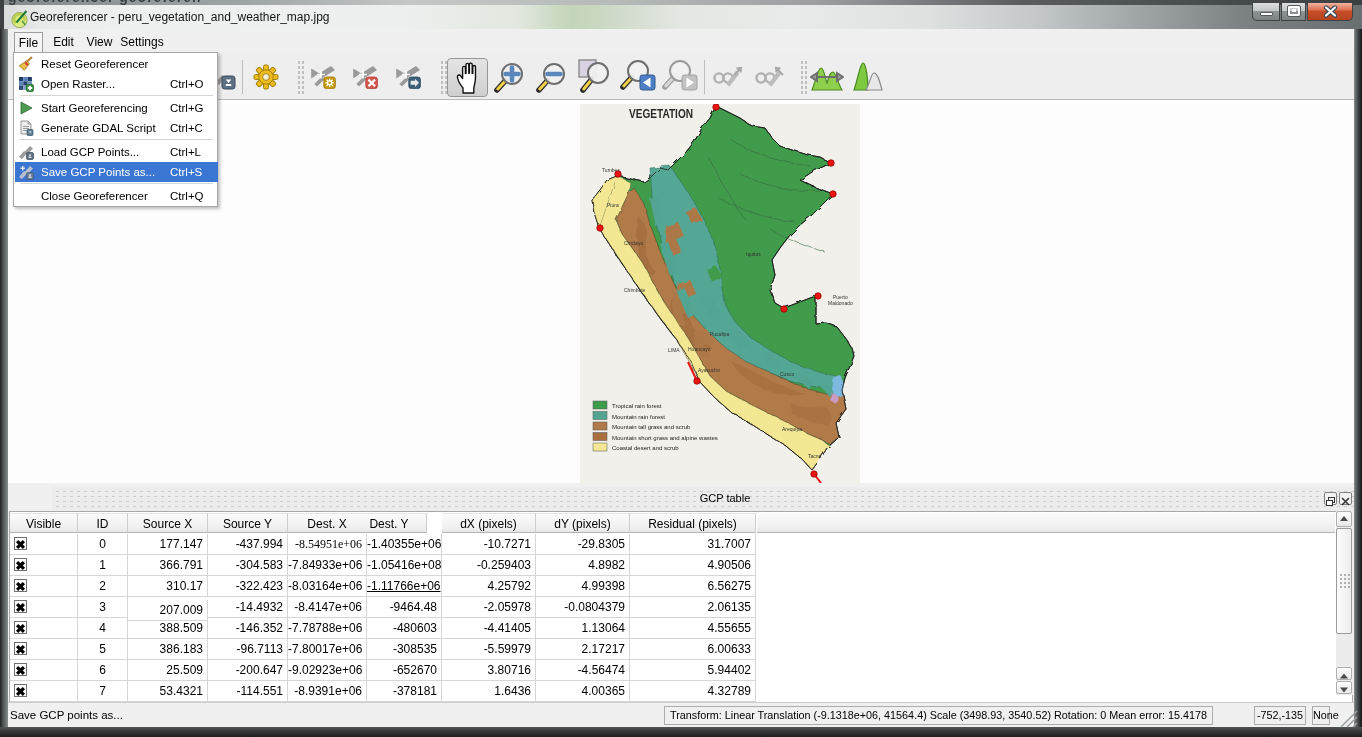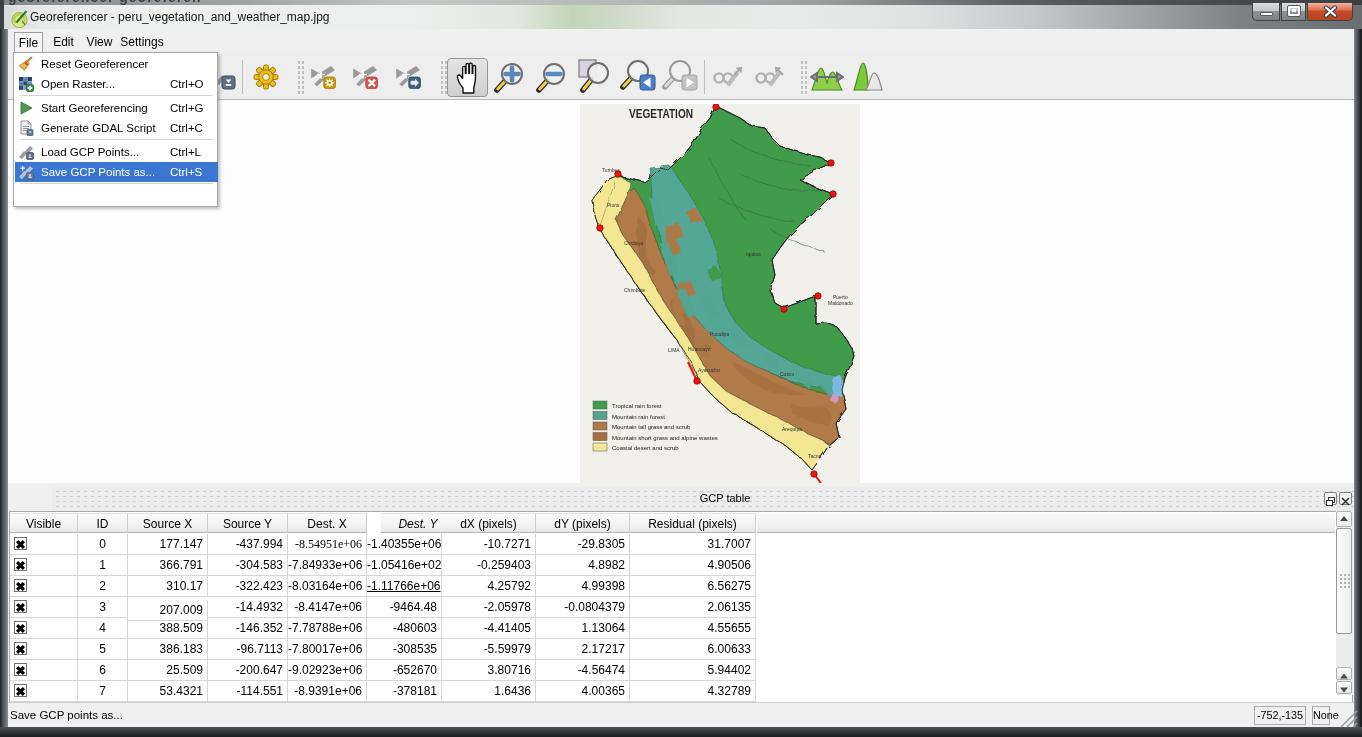--- a/index.html
+++ b/index.html
@@ -375,21 +375,21 @@
   <div class="dockbtn abs" style="left:1339px;top:492px;"><svg width="11" height="11" viewBox="0 0 11 11">
         <path d="M2 2 L9 9 M9 2 L2 9" stroke="#333" stroke-width="1.6"></path>
       </svg></div>
   <div id="tablewrap" class="abs"></div>
   <div id="theader">
       <div class="th abs" style="left:10px;width:68px;">Visible</div>
       <div class="th abs" style="left:78px;width:50px;">ID</div>
       <div class="th abs" style="left:128px;width:80px;">Source X</div>
       <div class="th abs" style="left:208px;width:80px;">Source Y</div>
       <div class="th abs" style="left:288px;width:79px;">Dest. X</div>
-      <div class="th abs" style="left:381px;width:75px;font-style:italic;">Dest. Y</div>
+      <div class="th abs" style="left:352px;width:75px;">Dest. Y</div>
       <div class="th abs" style="left:442px;width:94px;">dX (pixels)</div>
       <div class="th abs" style="left:536px;width:94px;">dY (pixels)</div>
       <div class="th abs" style="left:630px;width:126px;">Residual (pixels)</div>
     </div>
   <div id="tbody">
       <div class="cell abs" style="left:10px;top:534px;width:68px;">
         <span class="chk"></span>
       </div>
       <div class="cell abs ctr" style="left:78px;top:534px;width:50px;">0</div>
       <div class="cell abs num" style="left:128px;top:534px;width:80px;">177.147</div>
@@ -399,21 +399,21 @@
       <div class="cell abs num" style="left:442px;top:534px;width:94px;">-10.7271</div>
       <div class="cell abs num" style="left:536px;top:534px;width:94px;">-29.8305</div>
       <div class="cell abs num" style="left:630px;top:534px;width:126px;">31.7007</div>
       <div class="cell abs" style="left:10px;top:555px;width:68px;">
         <span class="chk"></span>
       </div>
       <div class="cell abs ctr" style="left:78px;top:555px;width:50px;">1</div>
       <div class="cell abs num" style="left:128px;top:555px;width:80px;">366.791</div>
       <div class="cell abs num" style="left:208px;top:555px;width:80px;">-304.583</div>
       <div class="cell abs num" style="left:288px;top:555px;width:79px;">-7.84933e+06</div>
-      <div class="cell abs num" style="left:367px;top:555px;width:75px;">-1.05416e+02</div>
+      <div class="cell abs num" style="left:367px;top:555px;width:75px;">-1.05416e+08</div>
       <div class="cell abs num" style="left:442px;top:555px;width:94px;">-0.259403</div>
       <div class="cell abs num" style="left:536px;top:555px;width:94px;">4.8982</div>
       <div class="cell abs num" style="left:630px;top:555px;width:126px;">4.90506</div>
       <div class="cell abs" style="left:10px;top:576px;width:68px;">
         <span class="chk"></span>
       </div>
       <div class="cell abs ctr" style="left:78px;top:576px;width:50px;">2</div>
       <div class="cell abs num" style="left:128px;top:576px;width:80px;">310.17</div>
       <div class="cell abs num" style="left:208px;top:576px;width:80px;">-322.423</div>
       <div class="cell abs num" style="left:288px;top:576px;width:79px;">-8.03164e+06</div>
@@ -504,20 +504,21 @@
       <svg width="14" height="11" viewBox="0 0 14 11">
           <polygon points="7,2.5 11,7.5 3,7.5" fill="#4a4a4a"></polygon>
         </svg></div>
     <div style="position:absolute;left:0px;top:170px;width:16px;height:13px;background:linear-gradient(to bottom,#fdfdfd,#e8e8e8);border:1px solid #b0b0b0;border-radius:2px;">
       <svg width="14" height="11" viewBox="0 0 14 11">
           <polygon points="7,7.5 11,2.5 3,2.5" fill="#4a4a4a"></polygon>
         </svg></div>
   </div>
   <div id="statusbar" class="abs"></div>
   <div id="stext" class="abs">Save GCP points as...</div>
+  <div class="sbox abs" style="left:664px; width:549px; text-align:center;">Transform: Linear Translation (-9.1318e+06, 41564.4) Scale (3498.93, 3540.52) Rotation: 0 Mean error: 15.4178</div>
   <div class="sbox abs" style="left:1254px; width:52px; text-align:center;">-752,-135</div>
   <div class="sbox abs" style="left:1312px; width:18px; text-align:center;">None</div>
   <div id="filemenu" class="abs">
     <div class="fitem" style="top:21px;">
       <span class="micon"><svg width="16" height="16" viewBox="0 0 16 16">
         <rect x="1" y="1" width="4.3" height="4.3" fill="#1f3d68"></rect>
             <rect x="5.3" y="1" width="4.3" height="4.3" fill="#5b84b8"></rect>
         <rect x="9.6" y="1" width="4.3" height="4.3" fill="#1f3d68"></rect>
             <rect x="1" y="5.3" width="4.3" height="4.3" fill="#5b84b8"></rect>
         <rect x="5.3" y="5.3" width="4.3" height="4.3" fill="#27466e"></rect>
@@ -580,20 +581,24 @@
         <rect x="2.5" y="3.5" width="4.5" height="1.4" fill="#e8ecf5"></rect>
             <rect x="4" y="2" width="1.4" height="4.5" fill="#e8ecf5"></rect>
         <rect x="8.5" y="8.5" width="7" height="7" rx="1.5" fill="#6b7c99" stroke="#46597a" stroke-width="0.7"></rect>
         <polygon points="10.6,10.5 13.4,10.5 12,12.2" fill="#fff"></polygon>
             <rect x="10.6" y="12.6" width="2.8" height="1.2" fill="#fff"></rect>
       </svg></span>
       <span class="lab">Save GCP Points as...</span>
         <span class="sc">Ctrl+S</span>
     </div>
     <div class="fsep" style="top:130px;"></div>
+    <div class="fitem" style="top:133px;">
+      <span class="lab">Close Georeferencer</span>
+        <span class="sc">Ctrl+Q</span>
+    </div>
   </div>
   <div id="winleft" class="abs"></div>
   <div id="winright" class="abs"></div>
   <div id="winbottom" class="abs"></div>
   <svg class="abs" style="left:1337px;top:707px;z-index:30;" width="22" height="22" viewBox="0 0 22 22">
     <g stroke="#9aa0a2" stroke-width="1.6">
         <line x1="20" y1="4" x2="4" y2="20"></line>
         <line x1="20" y1="10" x2="10" y2="20"></line>
         <line x1="20" y1="16" x2="16" y2="20"></line>
       </g>

